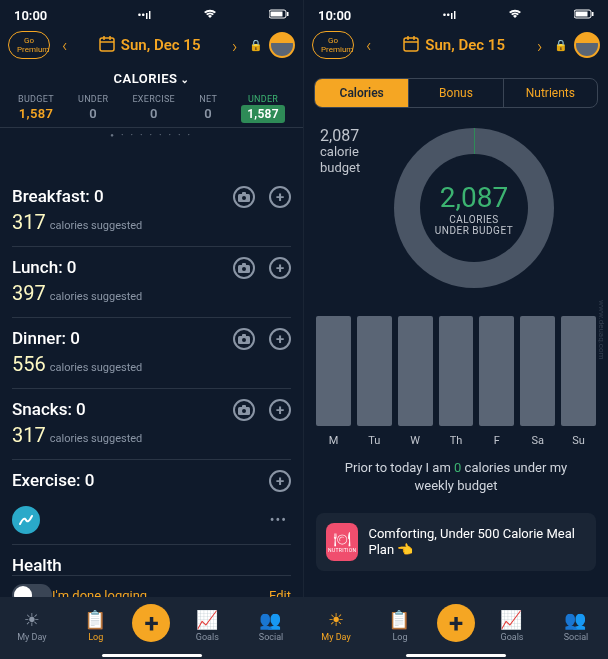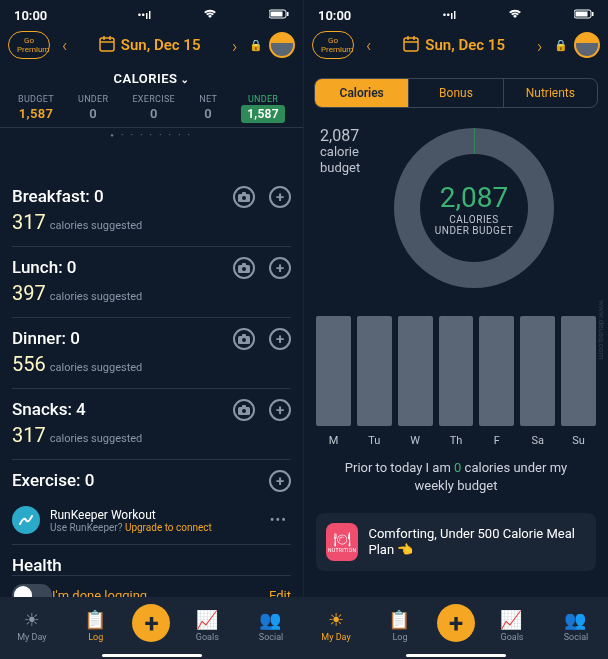--- a/index.html
+++ b/index.html
@@ -338,21 +338,21 @@
                 <rect x="0" y="2" width="12" height="8" rx="1.5" fill="#8a95a5"></rect>
                 <rect x="4" y="0" width="4" height="3" rx="1" fill="#8a95a5"></rect>
                 <circle cx="6" cy="6" r="2" fill="#0f1a2b"></circle>
               </svg>
             </div>
           <div class="ic-circle ic-plus">+</div>
         </div>
       </div>
 
       <div class="meal">
-        <div class="meal-title">Snacks: 4</div>
+        <div class="meal-title">Snacks: 0</div>
         <div class="meal-sub">
           <span class="big">317</span><span>calories suggested</span>
         </div>
         <div class="meal-icons">
           <div class="ic-circle">
               <svg width="12" height="10" viewBox="0 0 12 10">
                 <rect x="0" y="2" width="12" height="8" rx="1.5" fill="#8a95a5"></rect>
                 <rect x="4" y="0" width="4" height="3" rx="1" fill="#8a95a5"></rect>
                 <circle cx="6" cy="6" r="2" fill="#0f1a2b"></circle>
               </svg>
@@ -366,24 +366,20 @@
         <div class="ic-plus-only">
             <div class="ic-circle ic-plus">+</div>
           </div>
       </div>
 
       <div class="runkeeper">
         <div class="rk-badge">
           <svg width="16" height="12" viewBox="0 0 16 12">
               <path d="M2 10 Q6 2 8 6 Q10 10 14 2" stroke="#fff" stroke-width="2" fill="none" stroke-linecap="round"></path>
             </svg>
-        </div>
-        <div class="rk-text">
-          <div>RunKeeper Workout</div>
-          <div class="sub"><span>Use RunKeeper? </span><span class="link">Upgrade to connect</span></div>
         </div>
         <div class="rk-more">•••</div>
       </div>
 
       <div class="health-h">Health</div>
 
       <div class="done-row">
         <div class="toggle"></div>
         <div class="done-text">I'm done logging</div>
         <div class="edit">Edit</div>

